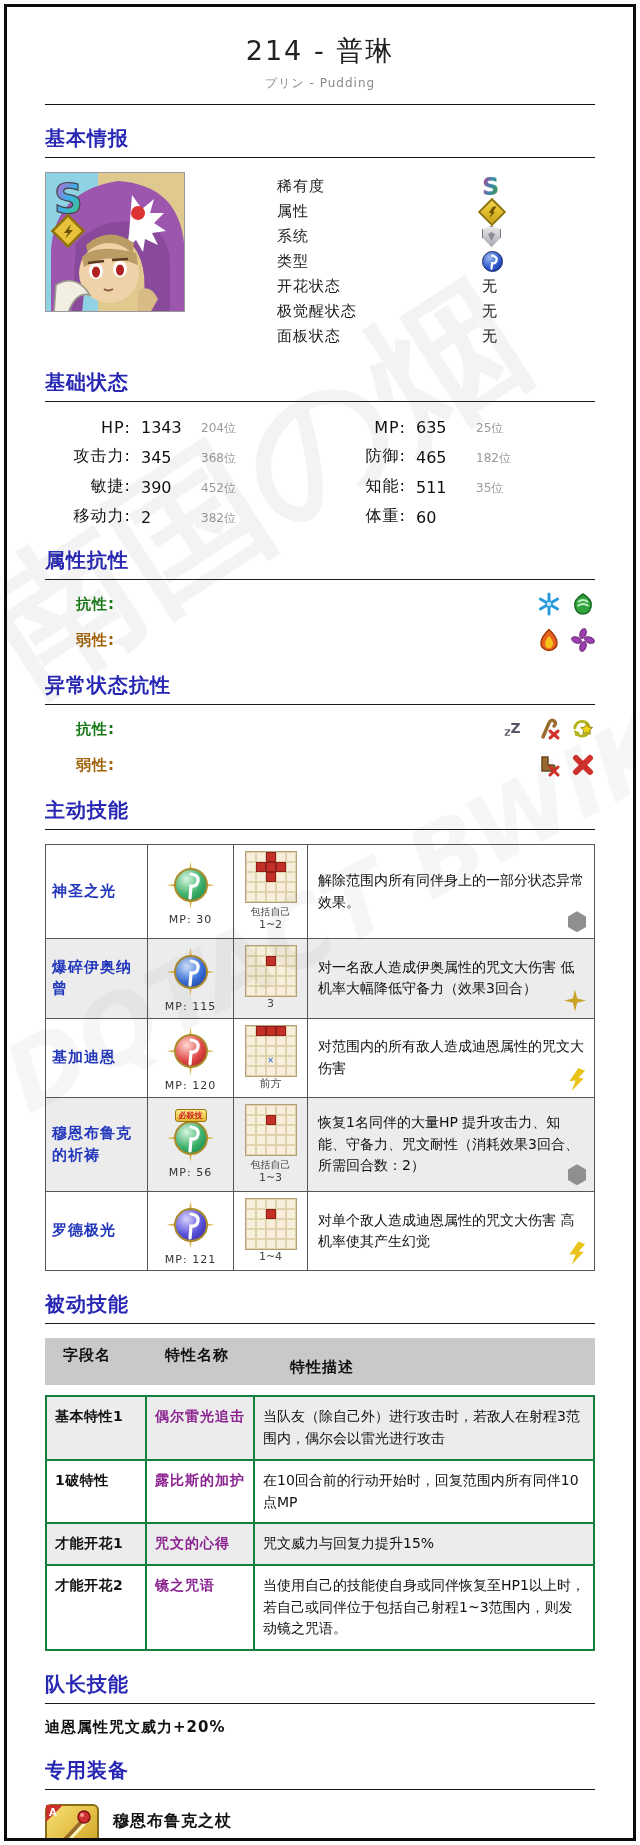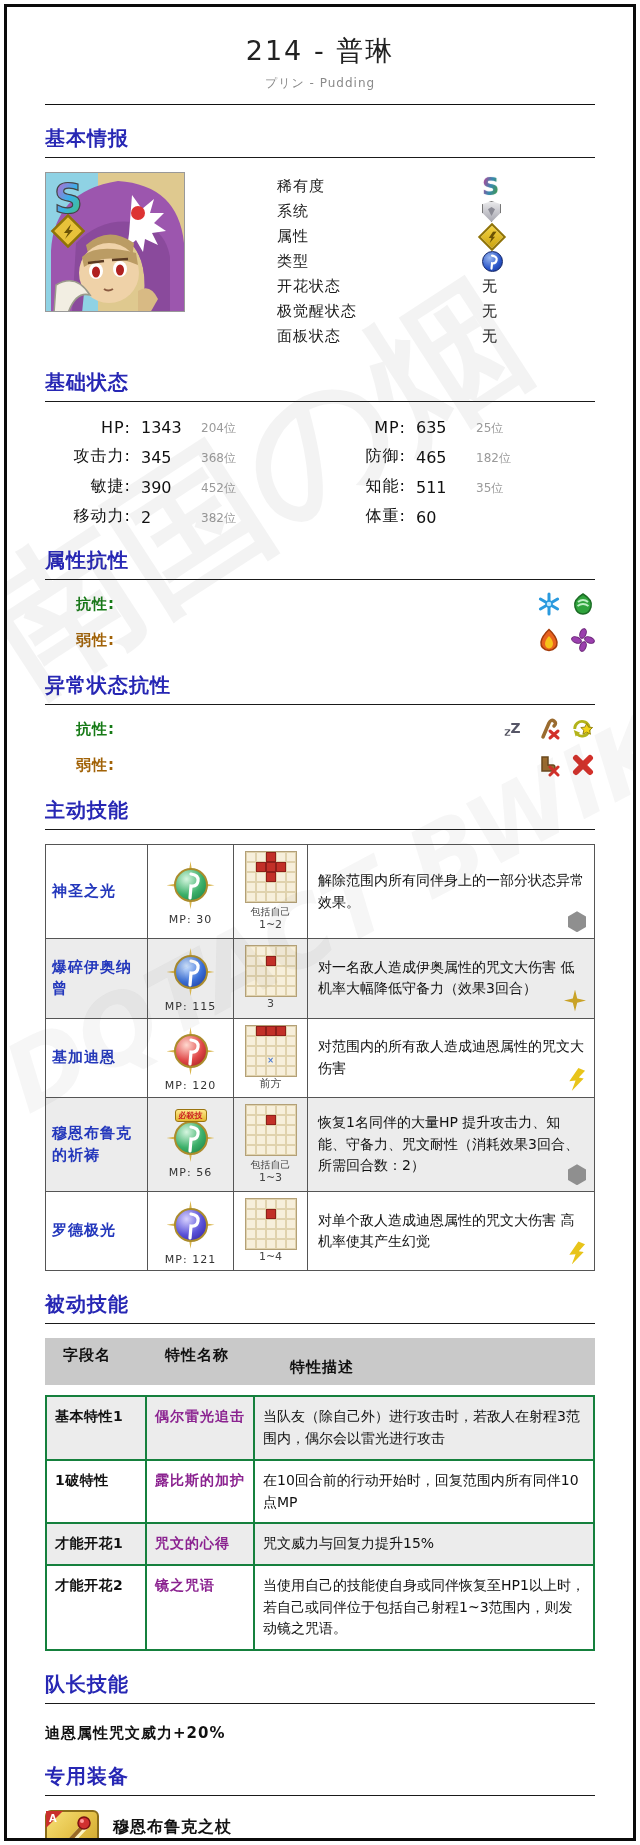--- a/index.html
+++ b/index.html
@@ -91,21 +91,21 @@
   .ph1 { width:120px; padding-left:18px; }
   .ph2 { width:125px; }
   .ph3 { flex:1;margin-top:12px; }
   table.passive { width:100%; border-collapse:collapse; margin-top:10px; border:1.5px solid #333; }
   table.passive td { border:2px solid #15803d; padding:9px 8px; font-size:14px; vertical-align:top; line-height:1.55; }
   tr.prow:nth-child(odd) { background:#ececec; }
   tr.prow:nth-child(even) { background:#ffffff; }
   td.pfield { width:100px; font-weight:bold; letter-spacing:0.5px; }
   td.pname { width:108px; color:#8b2390; font-weight:bold; letter-spacing:1px; }
 
-  .leader-text { margin-top:20px; font-size:15px; font-weight:bold; letter-spacing:1px; }
+  .leader-text { margin-top:14px; font-size:15px; font-weight:bold; letter-spacing:1px; }
 
   .equip { display:flex; align-items:center; margin-top:14px; }
   .equip-icon { width:54px; height:54px; position:relative; flex:0 0 54px; }
   .equip-info { margin-left:14px; }
   .equip-name { font-size:16px; font-weight:bold; letter-spacing:1px; }
   .equip-en { font-size:13px; color:#9a9a9a; margin-top:4px; letter-spacing:1px; }
 </style>
 </head>
 <body>
 
@@ -155,32 +155,32 @@
         </svg>
       </div>
       <div class="fields">
         <div class="frow">
           <span class="flabel">稀有度</span>
           <span class="fval">
               <span class="grad-s">S</span>
             </span>
         </div>
         <div class="frow">
+          <span class="flabel">属性</span>
+          <span class="fval">
+              <span class="attr-diamond">
+                <span class="attr-bolt"></span>
+              </span>
+            </span>
+        </div>
+        <div class="frow">
           <span class="flabel">系统</span>
           <span class="fval">
               <span class="shield">
                 <span class="shield-core"></span>
-              </span>
-            </span>
-        </div>
-        <div class="frow">
-          <span class="flabel">属性</span>
-          <span class="fval">
-              <span class="attr-diamond">
-                <span class="attr-bolt"></span>
               </span>
             </span>
         </div>
         <div class="frow">
           <span class="flabel">类型</span>
           <span class="fval">
               <span class="type-circle">
             <svg viewBox="0 0 21 21">
                   <path d="M10 4 q6 1 5 5 q-1 4 -5 3.4 l-0.6 6" stroke="#fff" fill="none" stroke-width="2.4" stroke-linecap="round"></path>
                 </svg>

